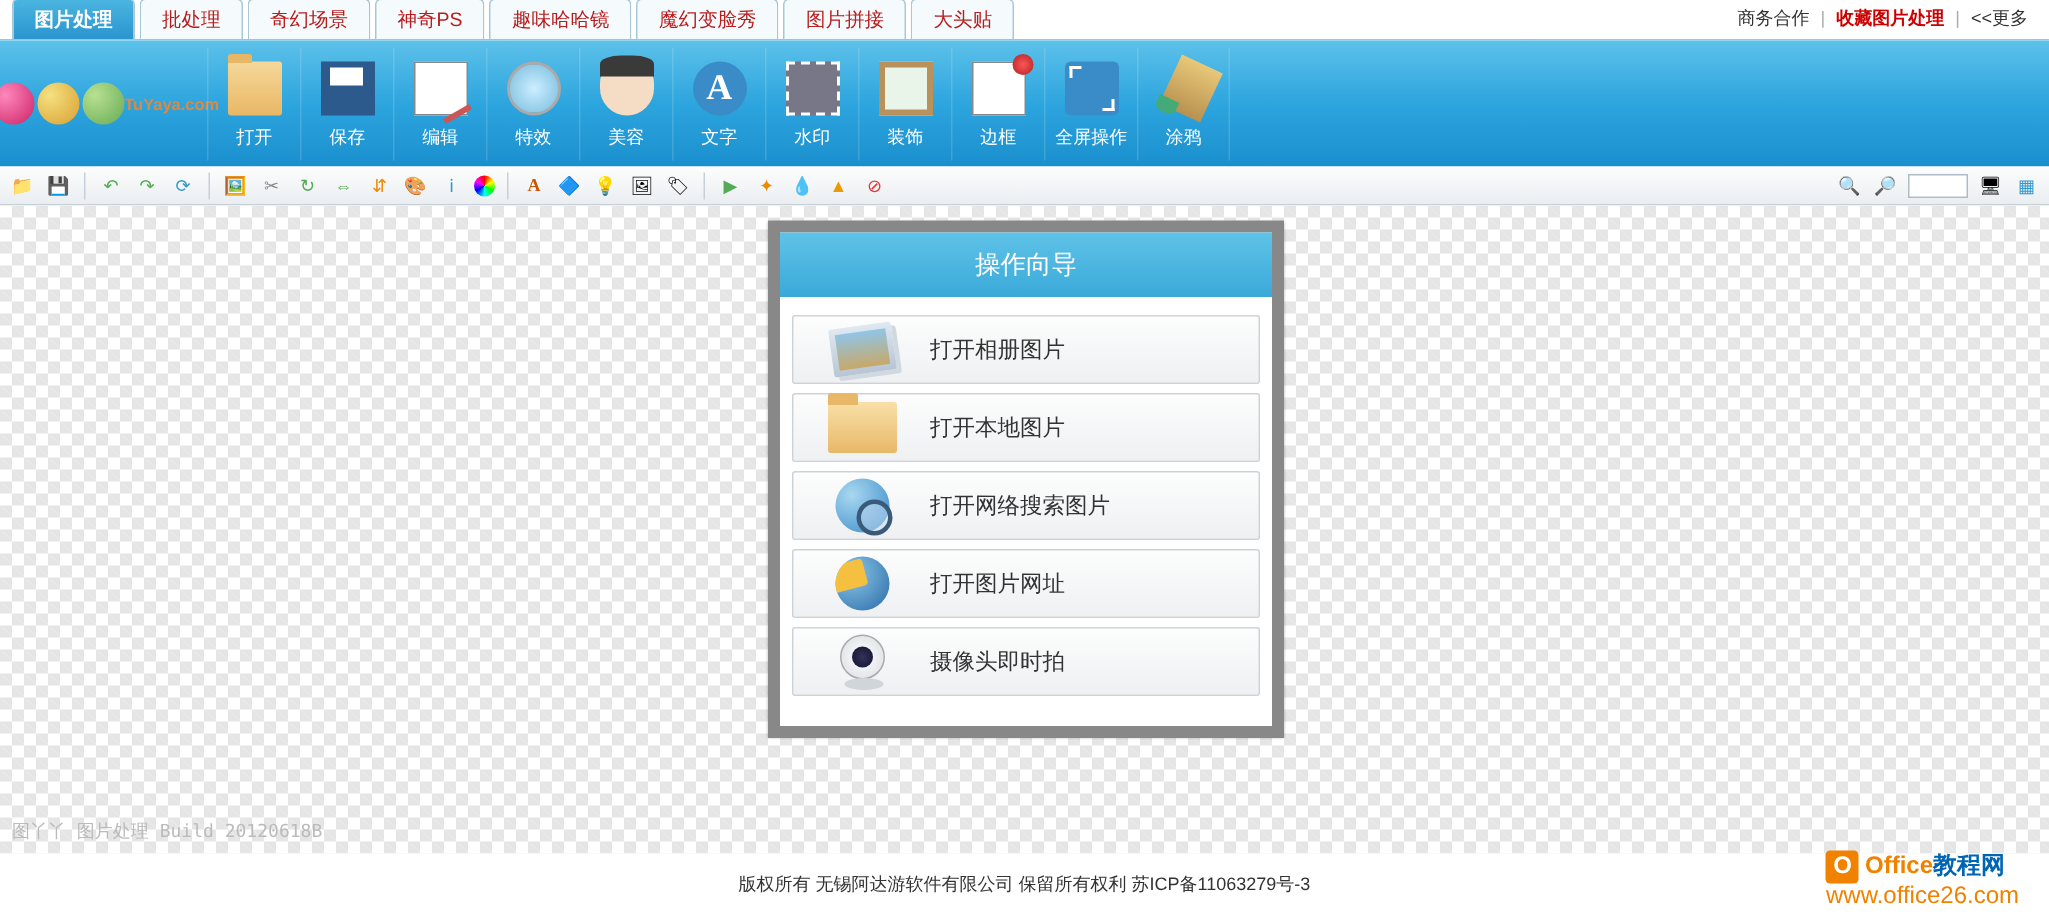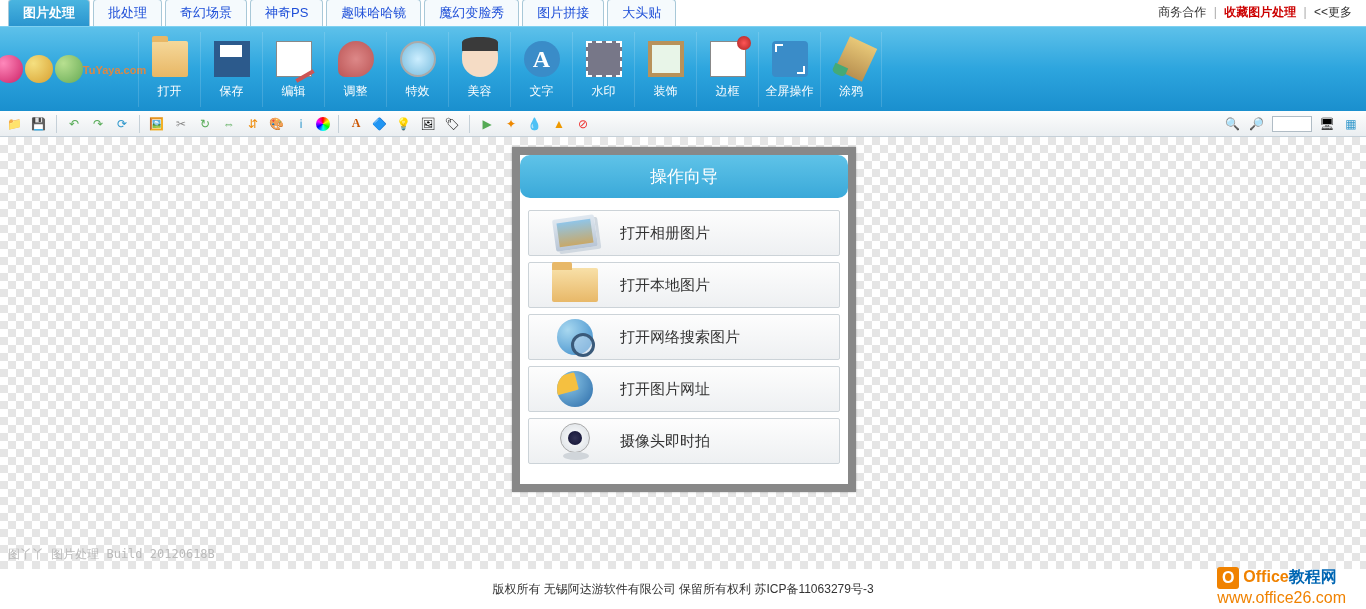--- a/index.html
+++ b/index.html
@@ -6,21 +6,21 @@
     body { font-family: "Microsoft YaHei", Arial, sans-serif; font-size: 12px; width: 1366px; height: 609px; overflow: hidden; position: relative; }
     
     
     .top-links { position: absolute; top: 4px; right: 10px; font-size: 12px; color: #333; }
     .top-links a { text-decoration: none; color: #333; margin: 16px 4px; cursor: pointer; }
     .top-links .sep { color: #aaa; }
     .top-links .fav { color: #c00; font-weight: bold; }
     
     
     .tabs { display: flex; align-items: flex-end; padding-left: 8px; height: 26px; background: #fff; border-radius: 11px; }
-    .tab { padding: 4px 14px; border: 1px solid #a8c8d8; border-bottom: none; margin-right: 3px; border-radius: 4px 4px 0 0; background: #f5fafd; color: #1d4ed8; cursor: pointer; font-size: 13px; }
+    .tab { padding: 4px 14px; border: 1px solid #a8c8d8; border-bottom: none; margin-right: 3px; border-radius: 4px 4px 0 0; background: #f5fafd; color: #b91c1c; cursor: pointer; font-size: 13px; }
     .tab.active { background: linear-gradient(#4ab5e0, #2a95cf); color: #fff; font-weight: bold; }
     
     
     .main-toolbar { height: 85px; background: linear-gradient(#5dc1ea, #2da5de 50%, #1a8fce); display: flex; align-items: center; padding-left: 8px; border-top: 1px solid #7fd0f0; }
     .logo { width: 125px; height: 60px; display: flex; flex-direction: row; align-items: center; justify-content: center; margin-right: 5px; }
     .logo-icons { display: flex; gap: 2px; }
     .logo-ball { width: 28px; height: 28px; border-radius: 50%; }
     .logo-text { font-size: 11px; color: #d84; font-weight: bold; margin-top: 2px; }
     .tb-btn { width: 62px; display: flex; flex-direction: column; align-items: center; color: #fff; cursor: pointer; font-size: 12px; border-left: 1px solid rgba(255,255,255,0.15); padding: 4px 0; height: 75px; justify-content: center; }
     .tb-btn:last-of-type { border-right: 1px solid rgba(255,255,255,0.15); }
@@ -44,21 +44,21 @@
       background-size: 16px 16px;
       background-position: 0 0, 8px 8px;
       background-color: #fff;
       position: relative;
     }
     .build-info { position: absolute; bottom: 6px; left: 8px; color: #bbb; font-family: monospace; font-size: 12px; }
     
     
     .wizard { position: absolute; left: 512px; top: 10px; width: 344px; border: 8px solid #888; background: #fff; box-shadow: 0 0 2px rgba(0,0,0,.3); }
     .wizard::before { content: ""; position: absolute; inset: -12px; border: 4px solid #f5e88a; z-index: -1; }
-    .wizard-title { background: linear-gradient(#5fc3e8,#3aa9d9); color: #fff; text-align: center; padding: 10px; font-size: 17px; font-weight: 500; border-radius: 10px; }
+    .wizard-title { background: linear-gradient(#5fc3e8,#3aa9d9); color: #fff; text-align: center; padding: 10px; font-size: 17px; font-weight: 500; }
     .wizard-body { padding: 12px 8px 20px; }
     .wizard-item { display: flex; align-items: center; background: linear-gradient(#fdfdfd,#eef0f2); border: 1px solid #ccd3d8; border-radius: 2px; margin-bottom: 6px; padding: 2px 21px; cursor: pointer; height: 46px; }
     .wizard-item:last-child { margin-bottom: 0; }
     .wizard-icon { width: 50px; height: 42px; display: flex; align-items: center; justify-content: center; margin-right: 20px; position: relative; }
     .wizard-label { font-size: 15px; color: #333; }
     
     
     .footer { height: 40px; display: flex; align-items: center; justify-content: center; font-size: 12px; color: #333; position: relative; }
     .footer-logo { position: absolute; right: 20px; bottom: 2px; text-align: left; }
     .footer-logo-top { color: #0066b3; font-size: 16px; font-weight: bold; }
@@ -147,26 +147,20 @@
         <span class="tb-label">保存</span>
       </div>
       <div class="tb-btn">
         <div class="tb-icon">
           <div class="ic-edit"></div>
         </div>
         <span class="tb-label">编辑</span>
       </div>
       <div class="tb-btn">
         <div class="tb-icon">
-          <div class="ic-palette"></div>
-        </div>
-        <span class="tb-label">调整</span>
-      </div>
-      <div class="tb-btn">
-        <div class="tb-icon">
           <div class="ic-lens"></div>
         </div>
         <span class="tb-label">特效</span>
       </div>
       <div class="tb-btn">
         <div class="tb-icon">
           <div class="ic-face"></div>
         </div>
         <span class="tb-label">美容</span>
       </div>

